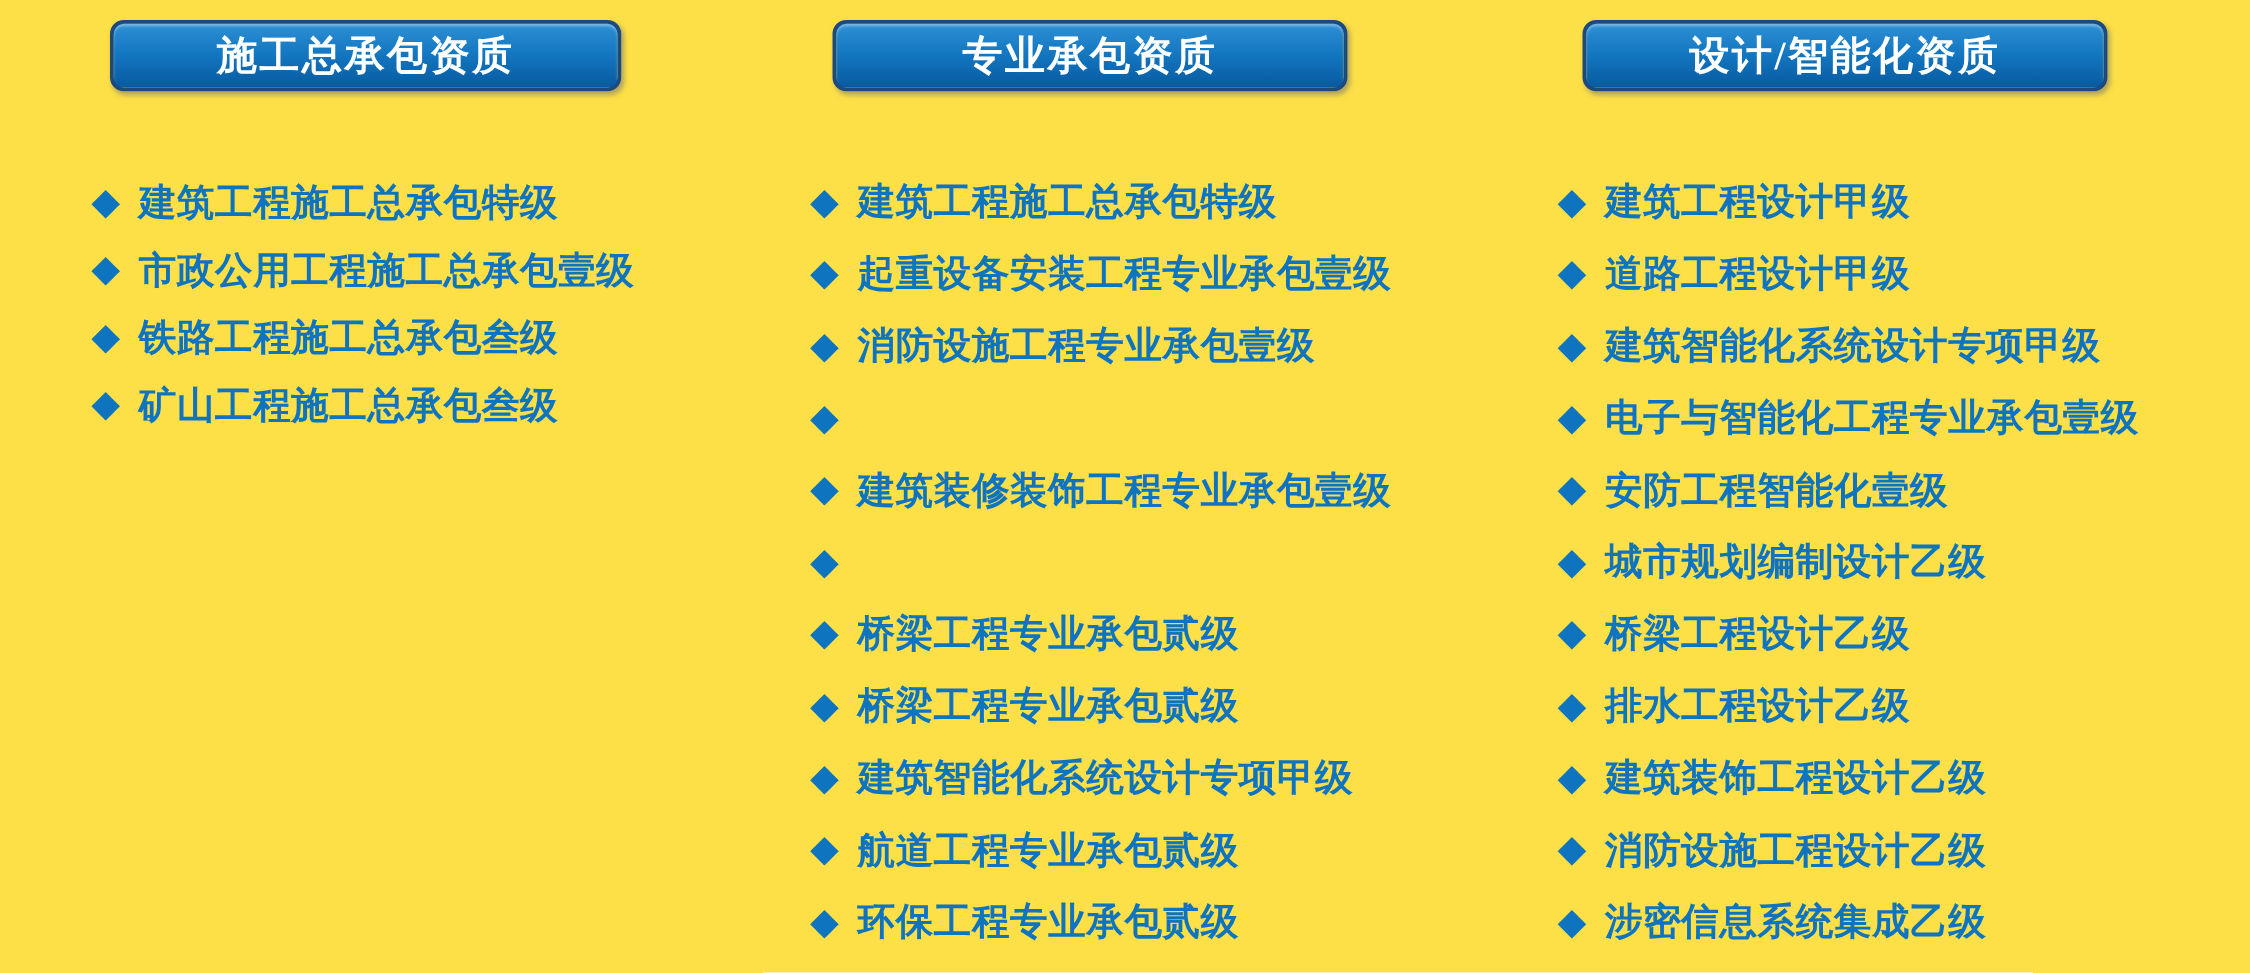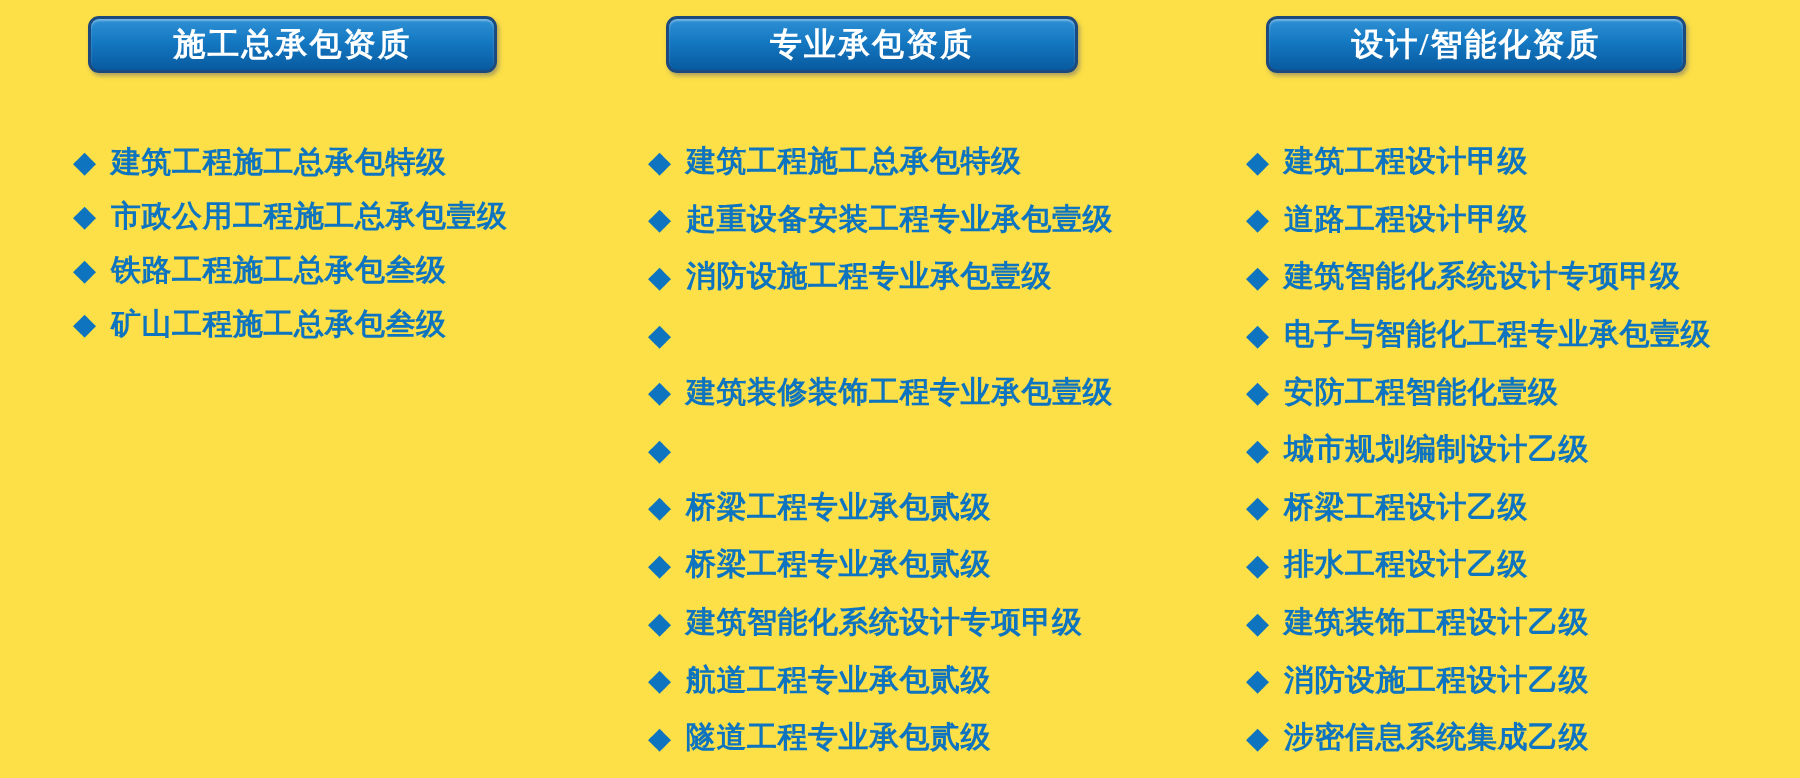--- a/index.html
+++ b/index.html
@@ -127,21 +127,21 @@
       <li>
         <span class="diamond">◆</span>
         <span class="item-text">建筑智能化系统设计专项甲级</span>
       </li>
       <li>
         <span class="diamond">◆</span>
         <span class="item-text">航道工程专业承包贰级</span>
       </li>
       <li>
         <span class="diamond">◆</span>
-        <span class="item-text">隧道工程专业承包贰级</span>
+        <span class="item-text">环保工程专业承包贰级</span>
       </li>
     </ul>
 
   <ul class="qual-list list-3">
       <li>
         <span class="diamond">◆</span>
         <span class="item-text">建筑工程设计甲级</span>
       </li>
       <li>
         <span class="diamond">◆</span>

